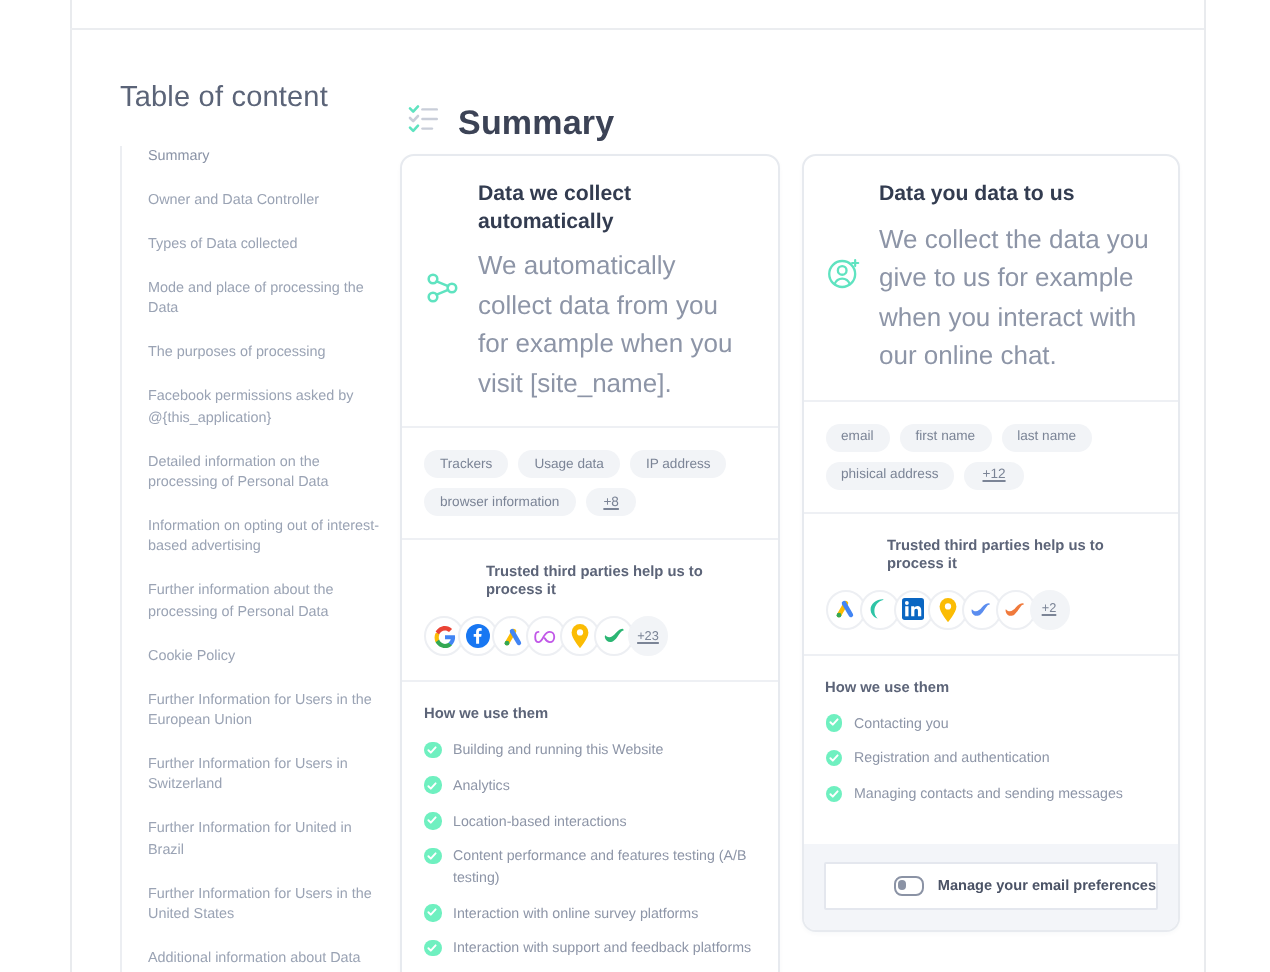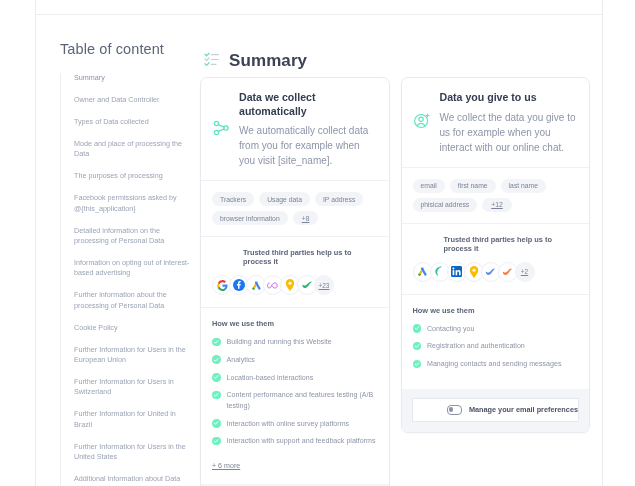--- a/index.html
+++ b/index.html
@@ -113,21 +113,21 @@
   .card-head-icon { flex: 0 0 auto; margin-top: 1px; }
   .card-head-text { flex: 1 1 auto; }
   .card-title {
     font-size: 10.6px;
     font-weight: bold;
     color: #333c50;
     line-height: 1.28;
     margin-bottom: 5px;
   }
   .card-desc {
-    font-size: 10px;
+    font-size: 13px;
     line-height: 1.5;
     color: #8d95a7;
   }
 
   .chips {
     display: flex;
     flex-wrap: wrap;
     gap: 5px 5px;
     padding: 11px 11px 11px 11px;
     border-bottom: 1px solid #eef0f4;
@@ -446,21 +446,21 @@
         <div class="card-head">
           <span class="card-head-icon">
             <svg width="18" height="18" viewBox="0 0 20 20">
               <circle cx="9" cy="10" r="7.2" fill="none" stroke="#5fe3c0" stroke-width="1.3"></circle>
               <circle cx="9" cy="8" r="2.4" fill="none" stroke="#5fe3c0" stroke-width="1.3"></circle>
               <path d="M4.8 15.6c.8-2 2.3-3 4.2-3s3.4 1 4.2 3" fill="none" stroke="#5fe3c0" stroke-width="1.3" stroke-linecap="round"></path>
               <path d="M16.2 2.2v3.4M14.5 3.9h3.4" fill="none" stroke="#5fe3c0" stroke-width="1.2" stroke-linecap="round"></path>
             </svg>
           </span>
           <span class="card-head-text">
-            <div class="card-title">Data you give to us</div>
+            <div class="card-title">Data you data to us</div>
             <div class="card-desc">We collect the data you give to us for example when you interact with our online chat.</div>
           </span>
         </div>
 
         <div class="chips">
           <span class="chip">email</span>
           <span class="chip">first name</span>
           <span class="chip">last name</span>
           <span class="chip">phisical address</span>
           <span class="chip more">+12</span>

